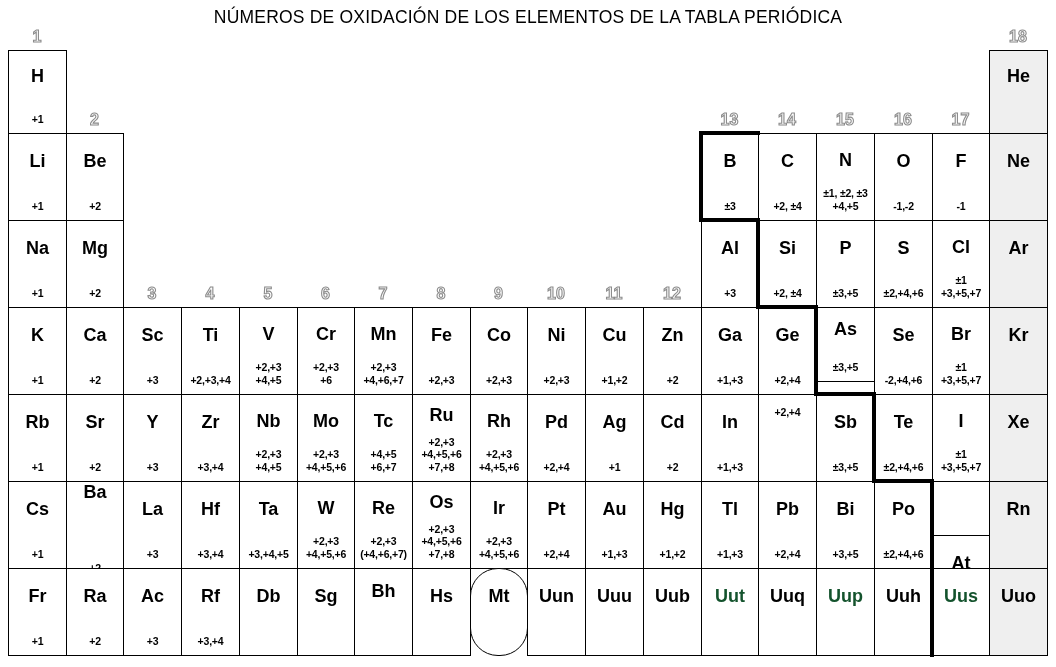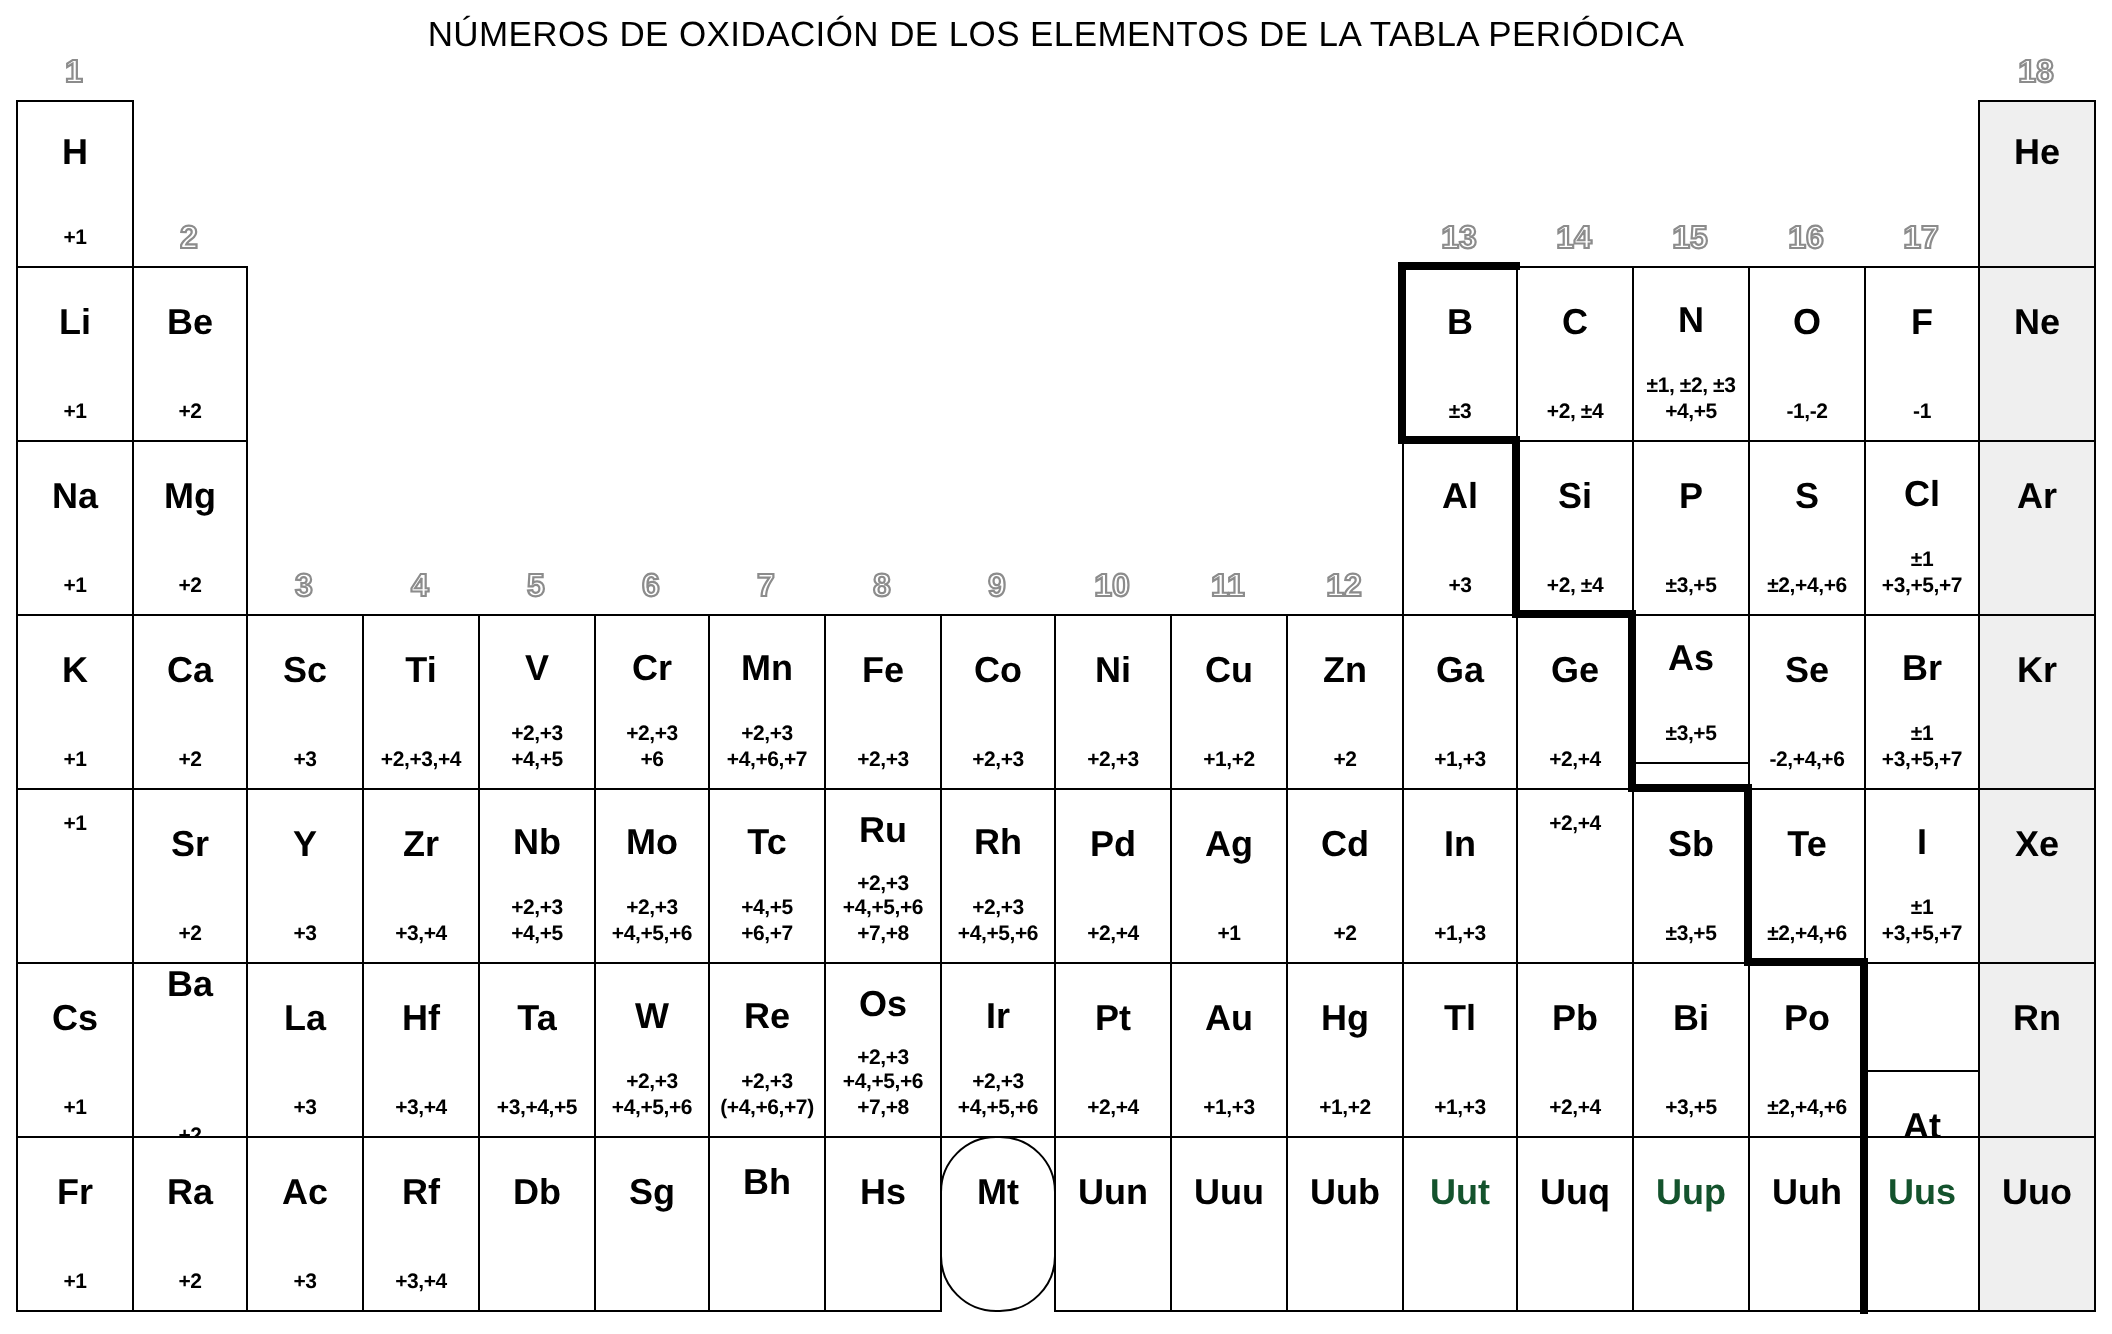--- a/index.html
+++ b/index.html
@@ -284,20 +284,21 @@
         <div class="ox">
           <div>±1</div>
           <div>+3,+5,+7</div>
         </div>
       </div>
       <div class="cell noble" style="left: 989px; top: 307px; width: 59px; height: 88px;">
         <div class="sym">Kr</div>
         <div class="ox"></div>
       </div>
       <div class="cell" style="left: 8px; top: 394px; width: 59px; height: 88px;">
+        <div class="sym">Rb</div>
         <div class="ox">
           <div>+1</div>
         </div>
       </div>
       <div class="cell" style="left: 66px; top: 394px; width: 58px; height: 88px;">
         <div class="sym">Sr</div>
         <div class="ox">
           <div>+2</div>
         </div>
       </div>

